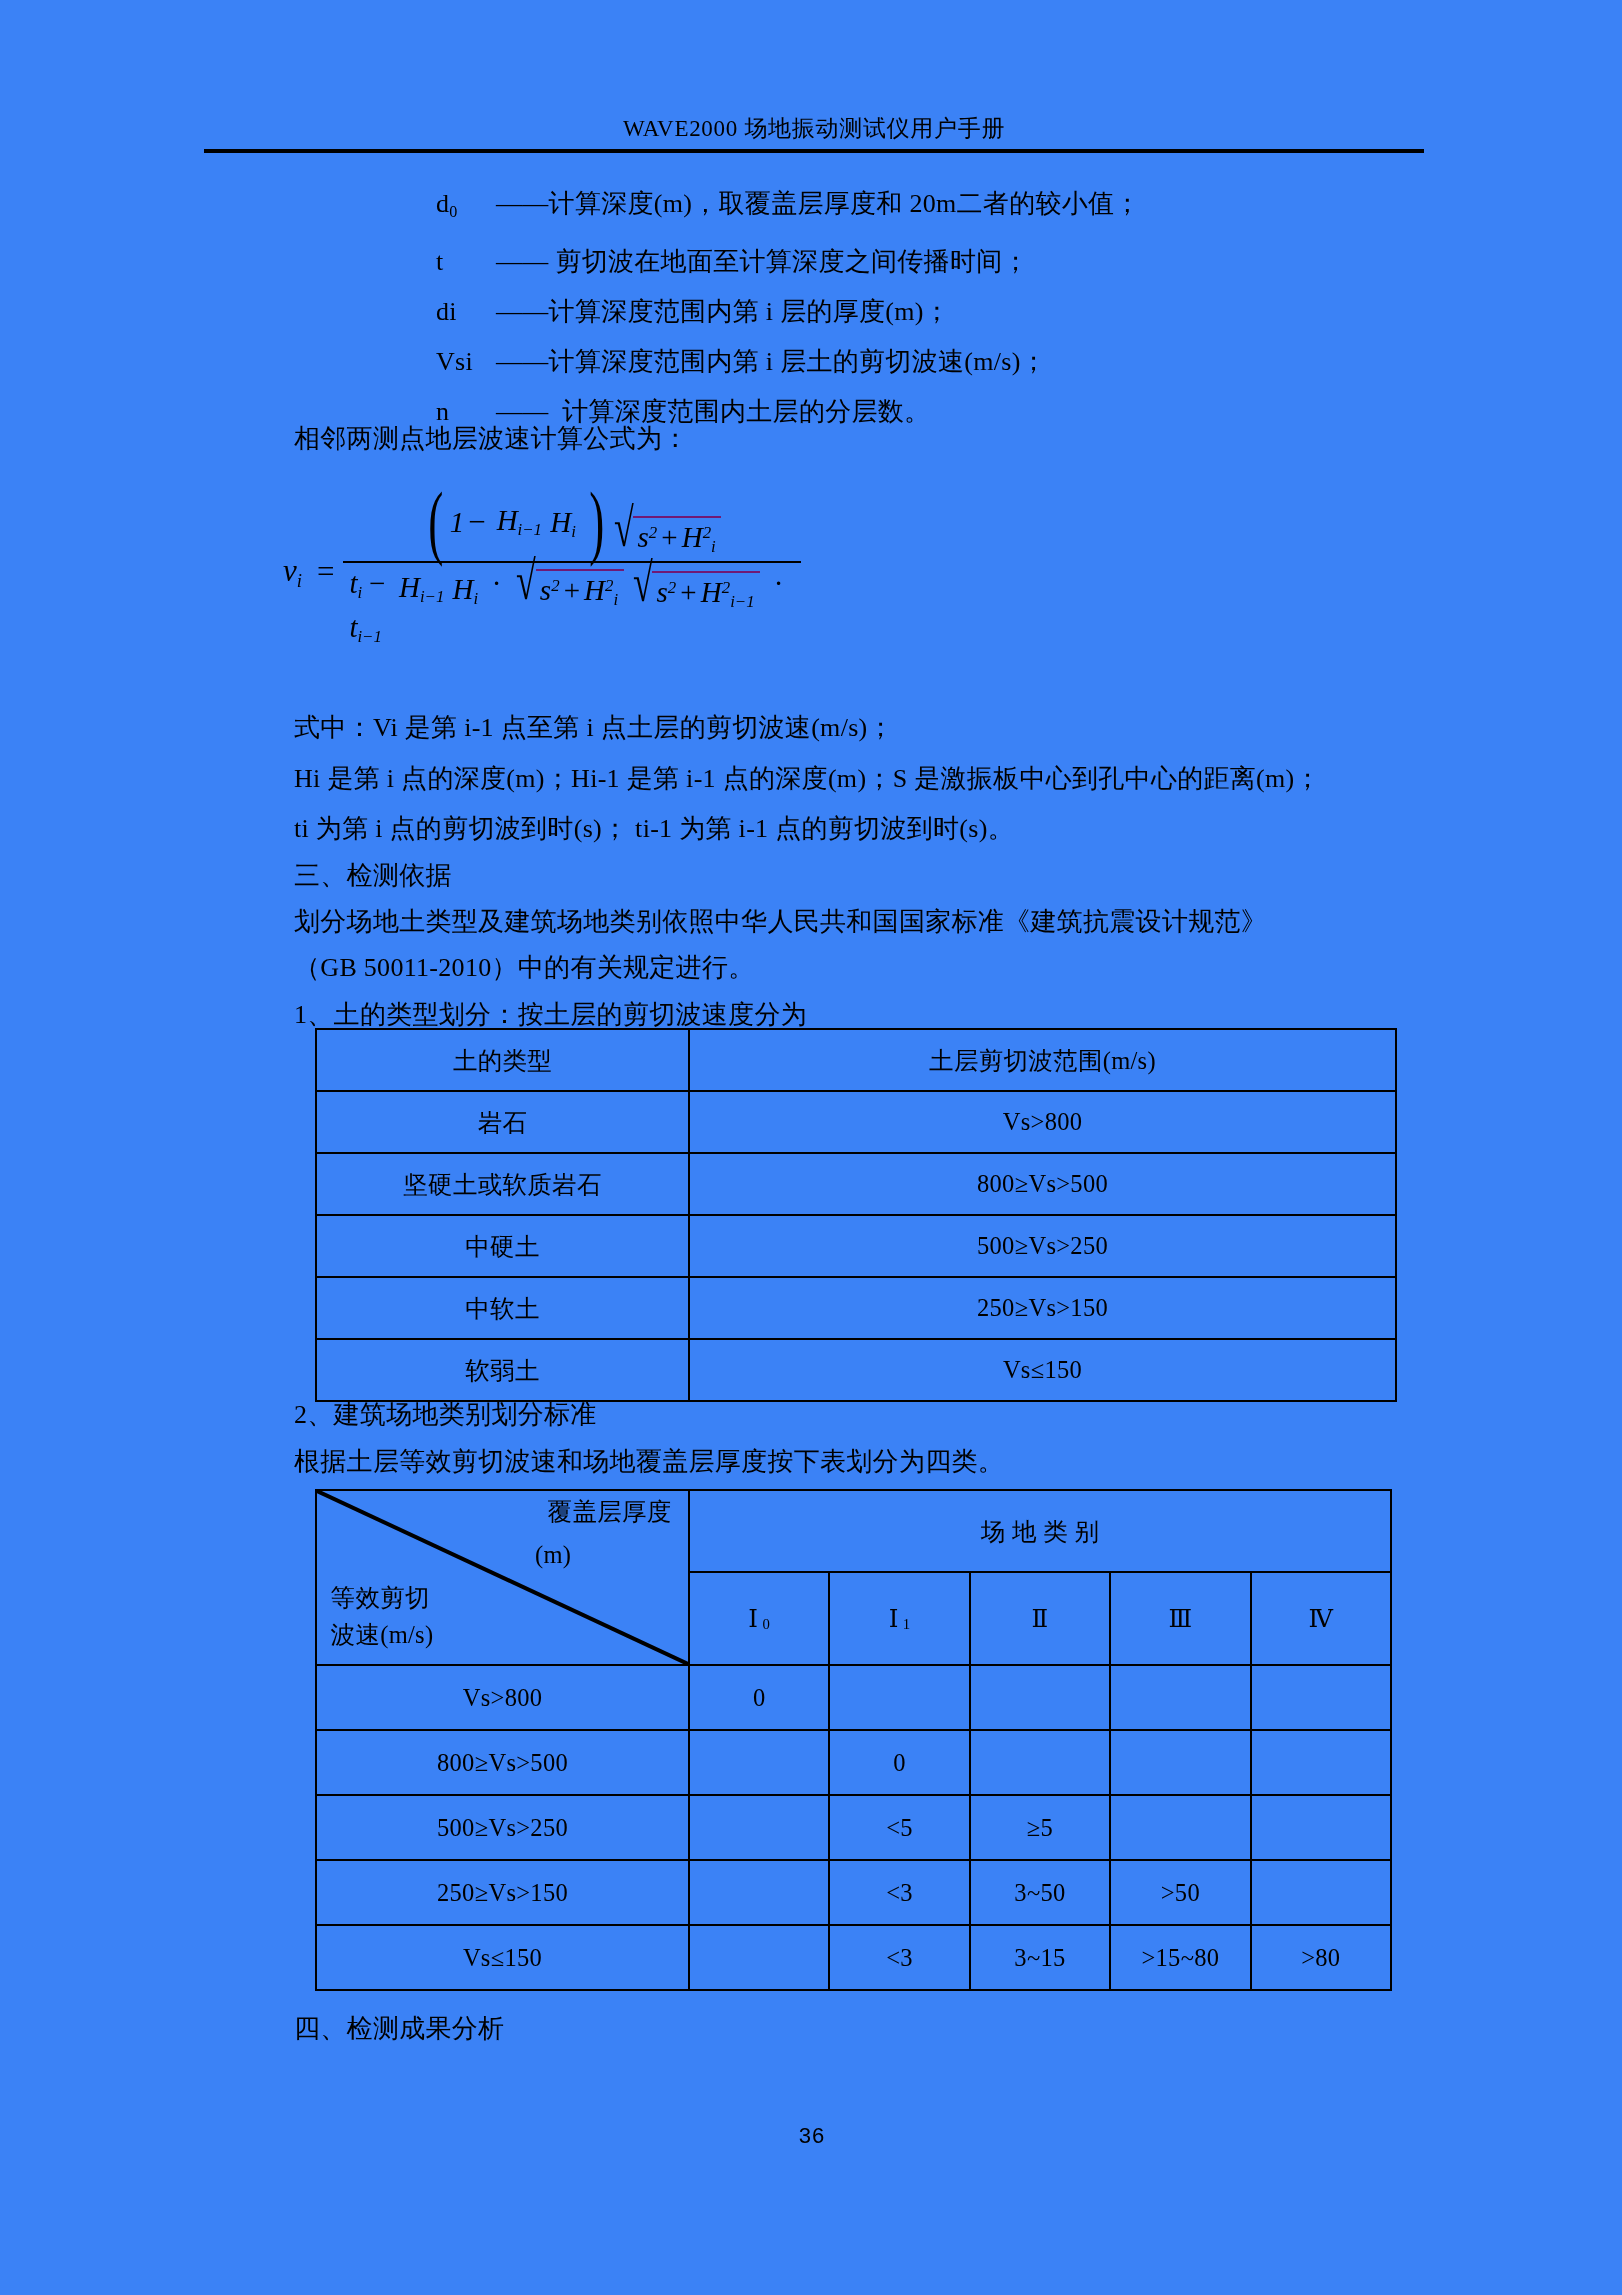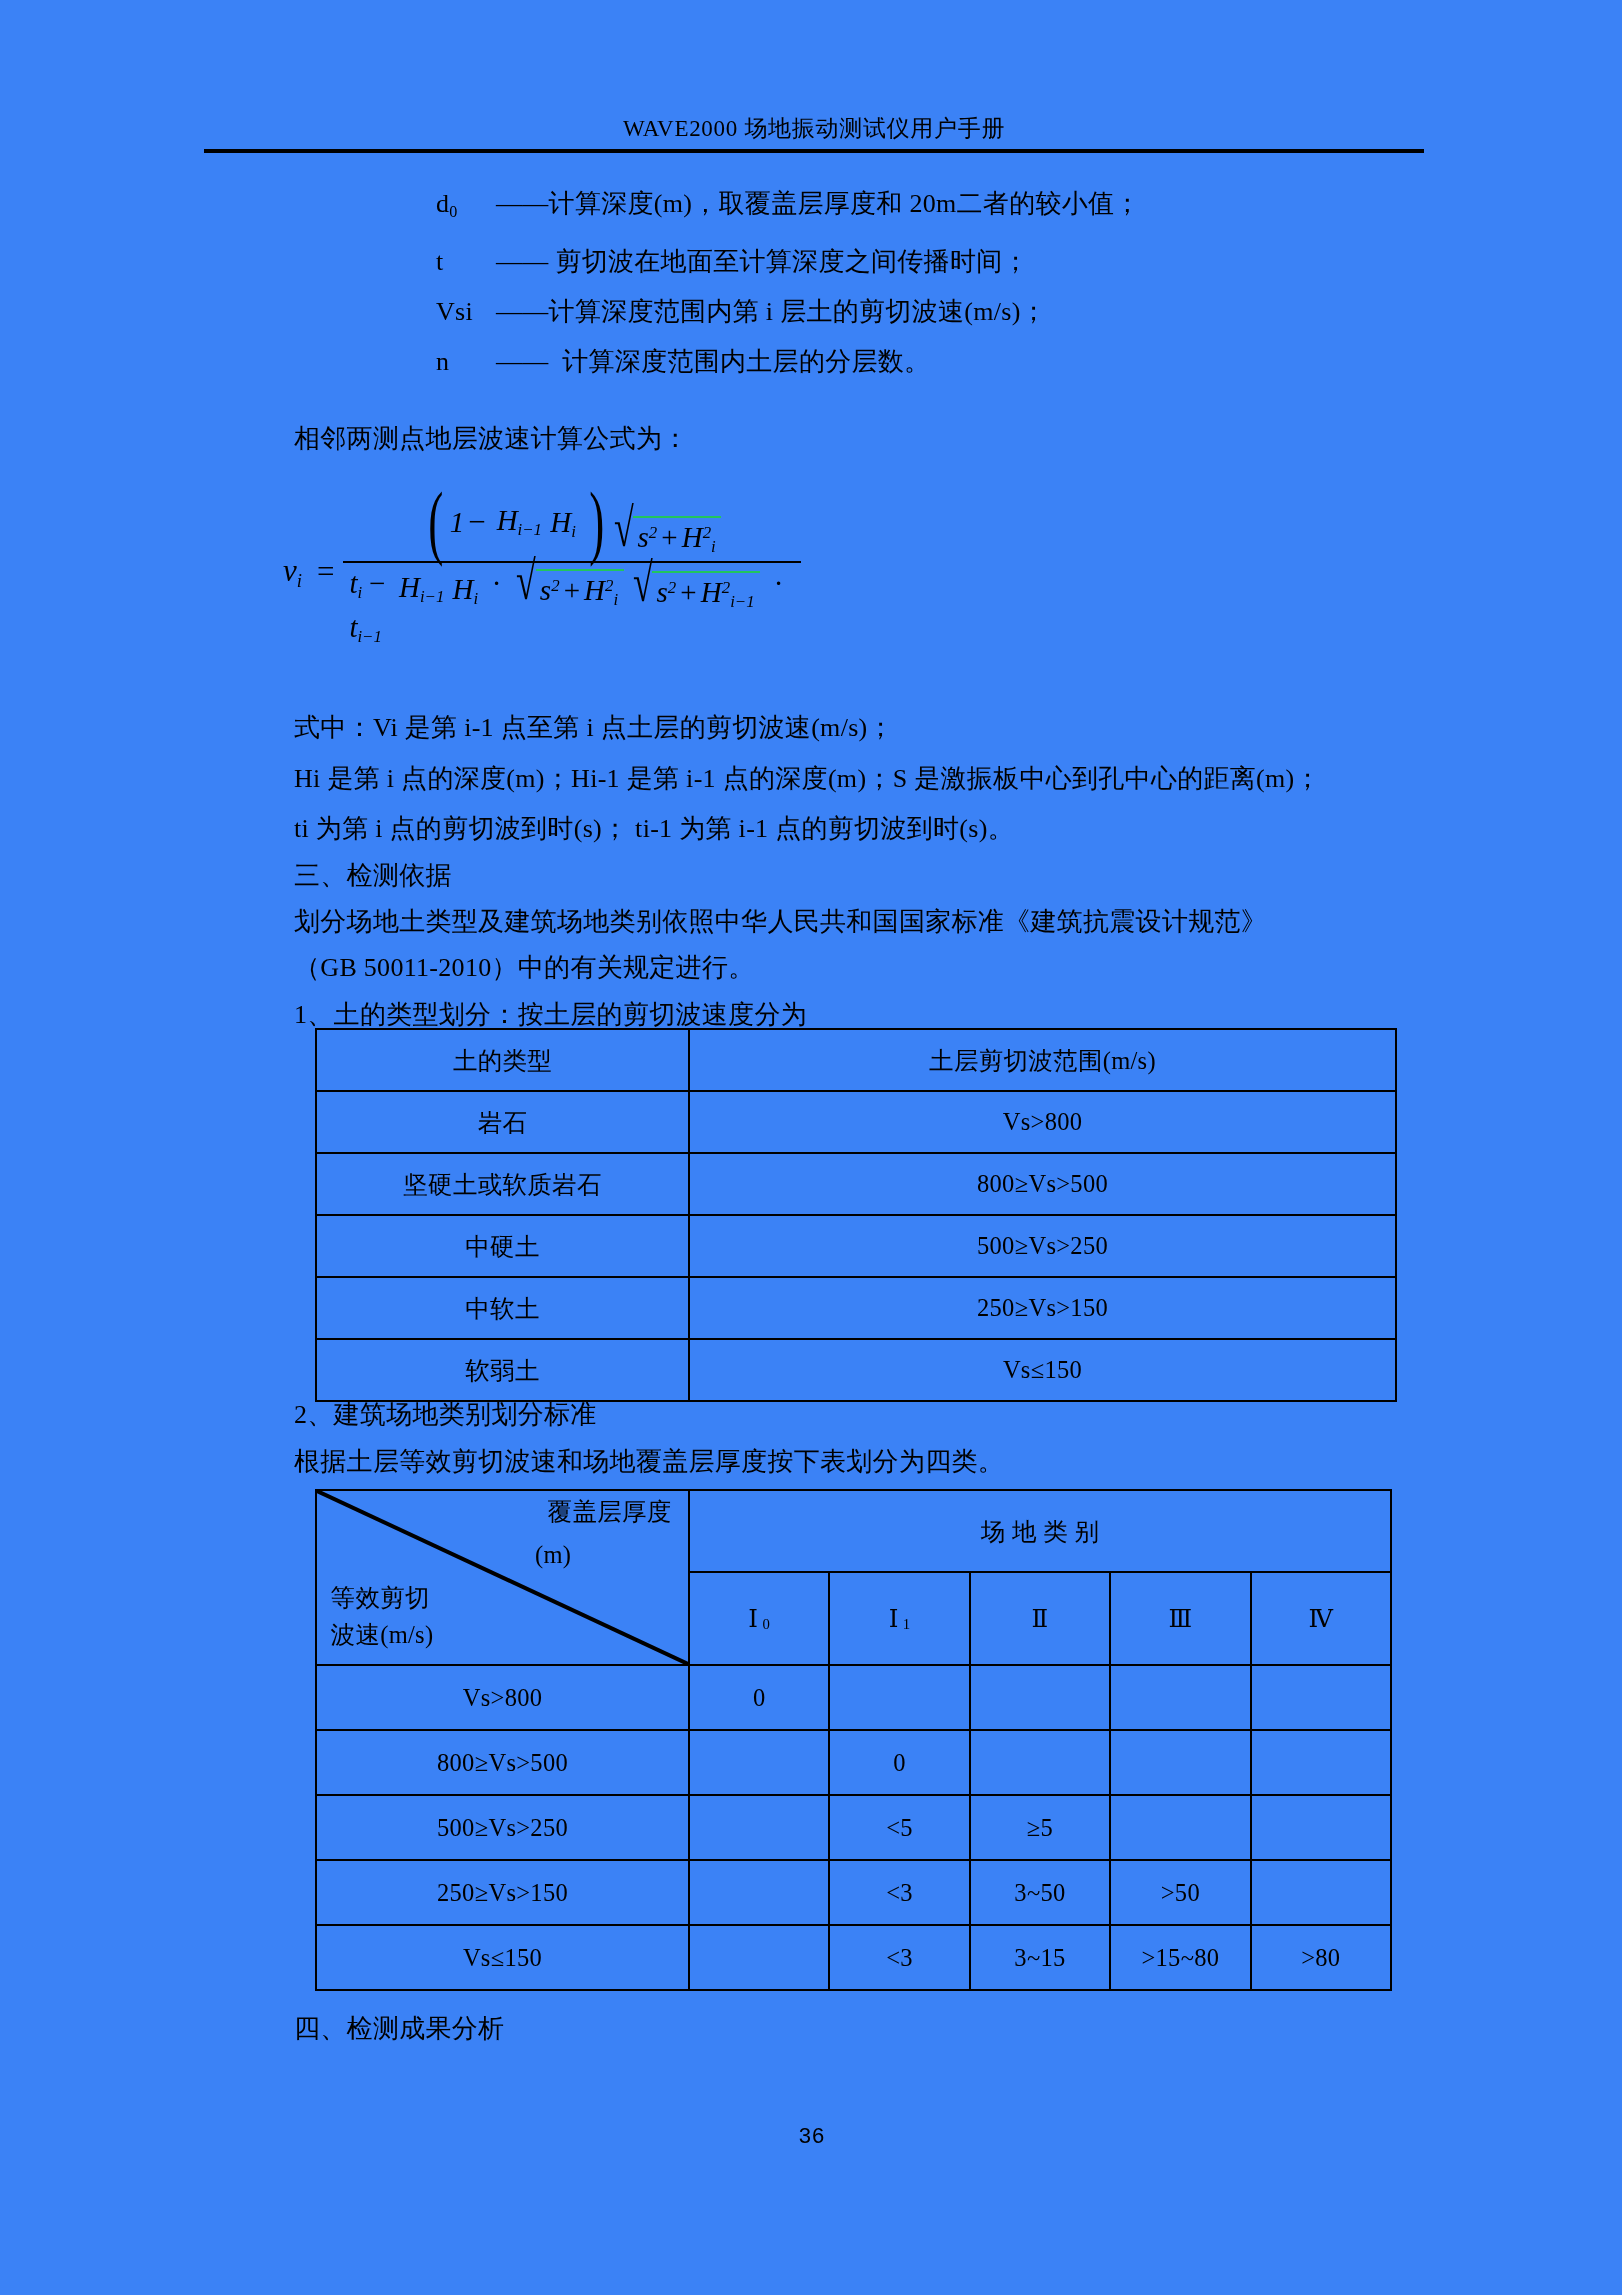--- a/index.html
+++ b/index.html
@@ -150,21 +150,21 @@
   }
   .sqrt .radical {
     font-style: normal;
     font-size: 40px;
     line-height: 1;
     transform: scaleY(1.35) scaleX(0.9);
     transform-origin: bottom left;
     margin-right: -2.7px;
   }
   .sqrt .rad-body {
-    border-top: 2px solid #22c55e;
+    border-top: 2px solid #701a75;
     padding: 2.7px 5.5px 0 4.1px;
     white-space: nowrap;
   }
   .m { font-style: italic; font-size: 29px; white-space: nowrap; }
   .m sup { font-size: 0.58em; vertical-align: 0.55em; }
   .m sub { font-size: 0.58em; vertical-align: -0.28em; }
   .op { font-style: normal; padding: 0 4.1px; }
 
   .p-after-formula { position: absolute; left: 294px; top: 703px; white-space: nowrap; }
   .p-line2         { position: absolute; left: 294px; top: 754px; white-space: nowrap; }
@@ -310,20 +310,23 @@
   <div class="header-rule"></div>
 
   <div class="content">
 
     <div class="deflist">
       <div class="defline">
         <span class="sym"><span>d</span><sub>0</sub></span><span>——</span><span>计算深度(m)，取覆盖层厚度和 20m二者的较小值；</span>
       </div>
       <div class="defline">
         <span class="sym"><span>t</span></span><span>——</span>&nbsp;<span>剪切波在地面至计算深度之间传播时间；</span>
+      </div>
+      <div class="defline">
+        <span class="sym"><span>di</span></span><span>——</span><span>计算深度范围内第 i 层的厚度(m)；</span>
       </div>
       <div class="defline">
         <span class="sym"><span>Vsi</span></span><span>——</span><span>计算深度范围内第 i 层土的剪切波速(m/s)；</span>
       </div>
       <div class="defline">
         <span class="sym"><span>n</span></span><span>——</span>&nbsp;&nbsp;<span>计算深度范围内土层的分层数。</span>
       </div>
     </div>
 
     <div class="para p-intro">相邻两测点地层波速计算公式为：</div>

